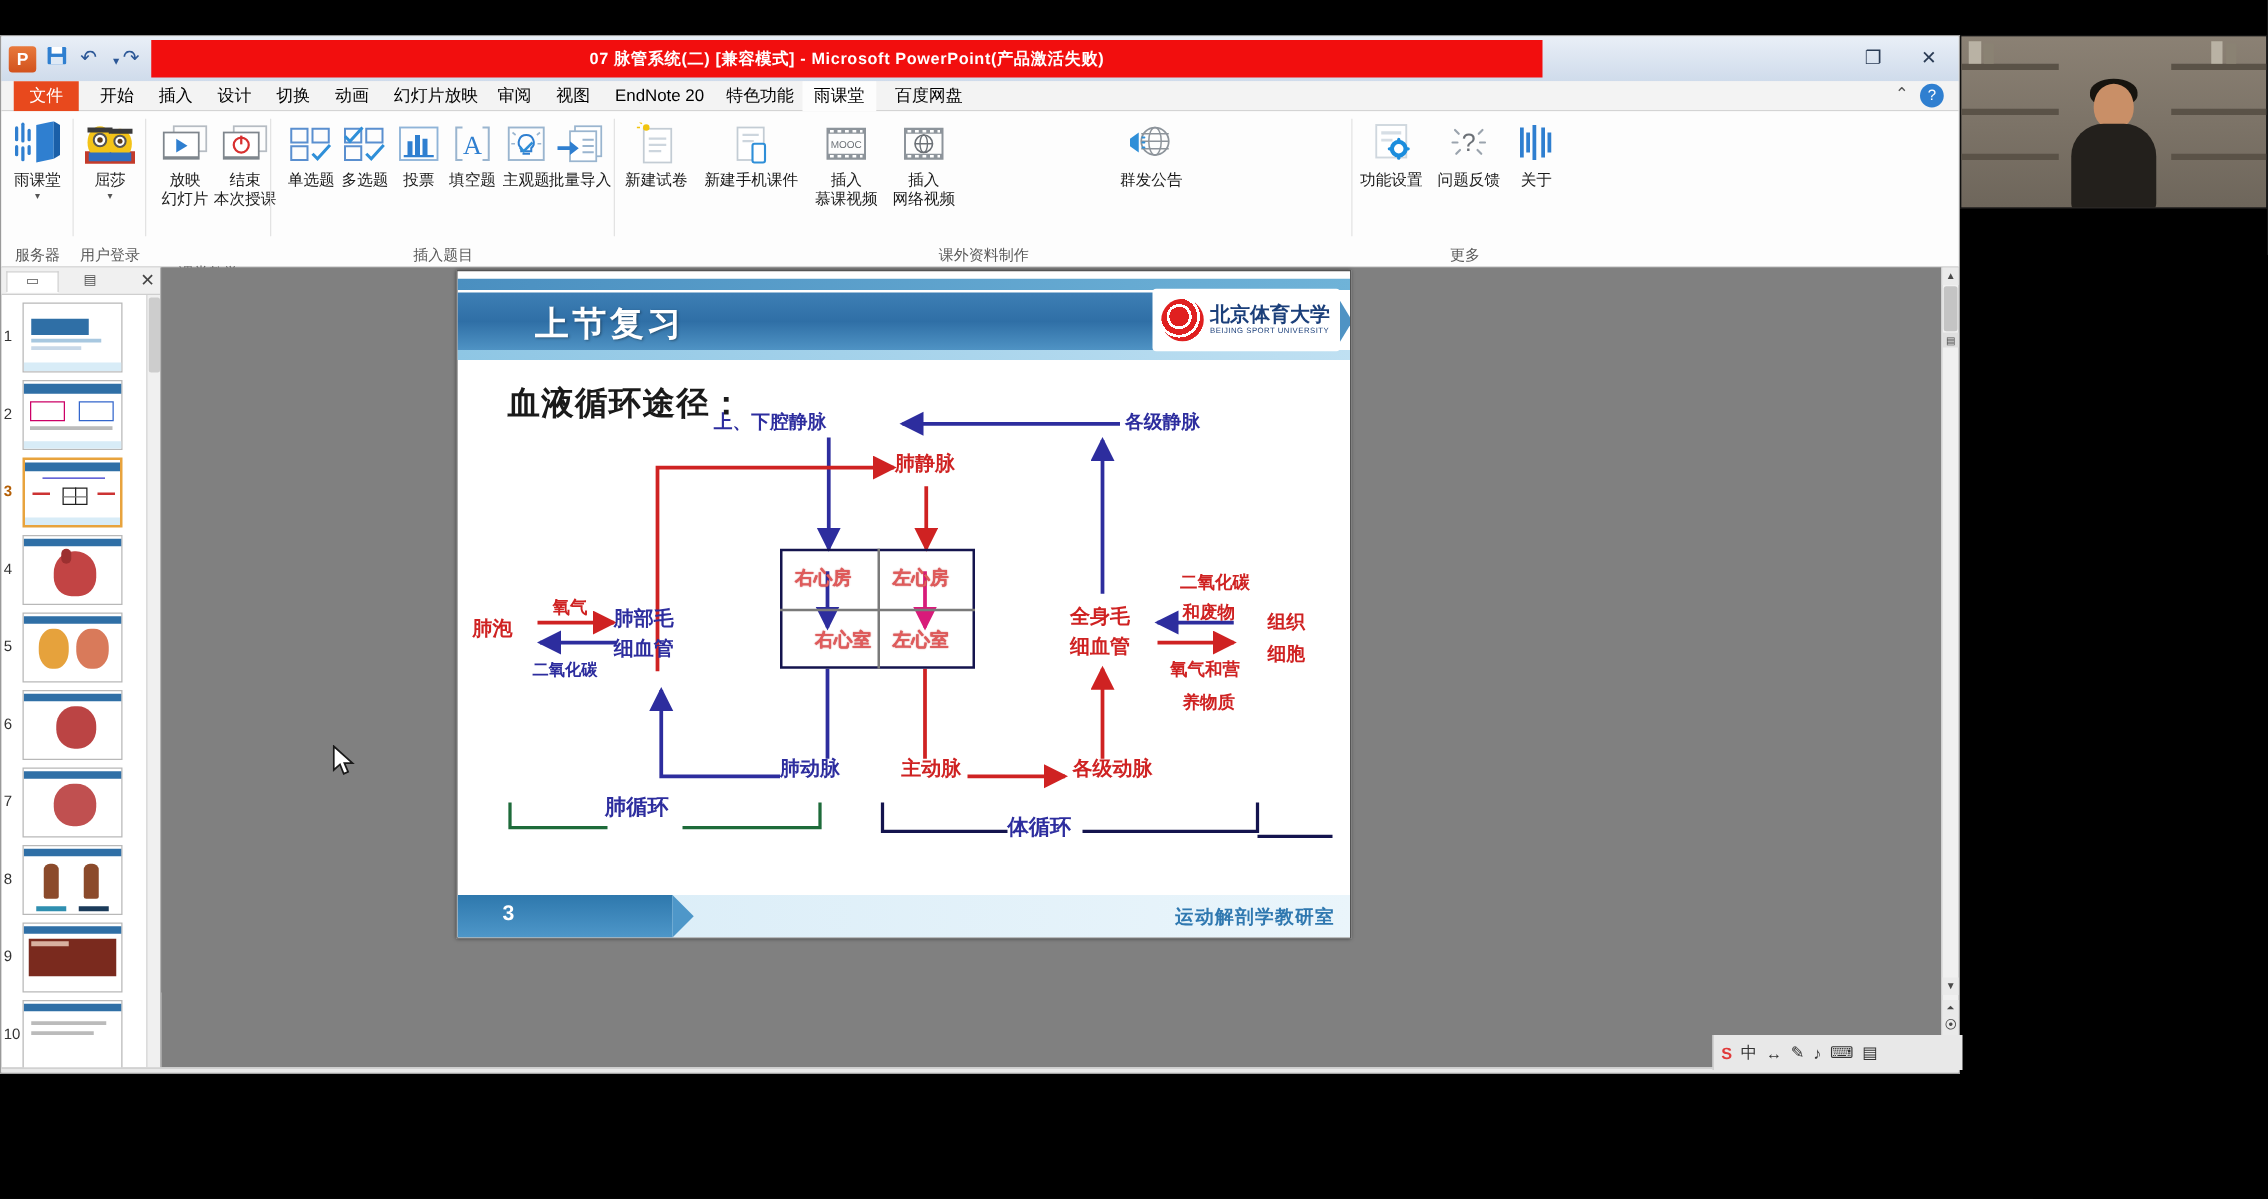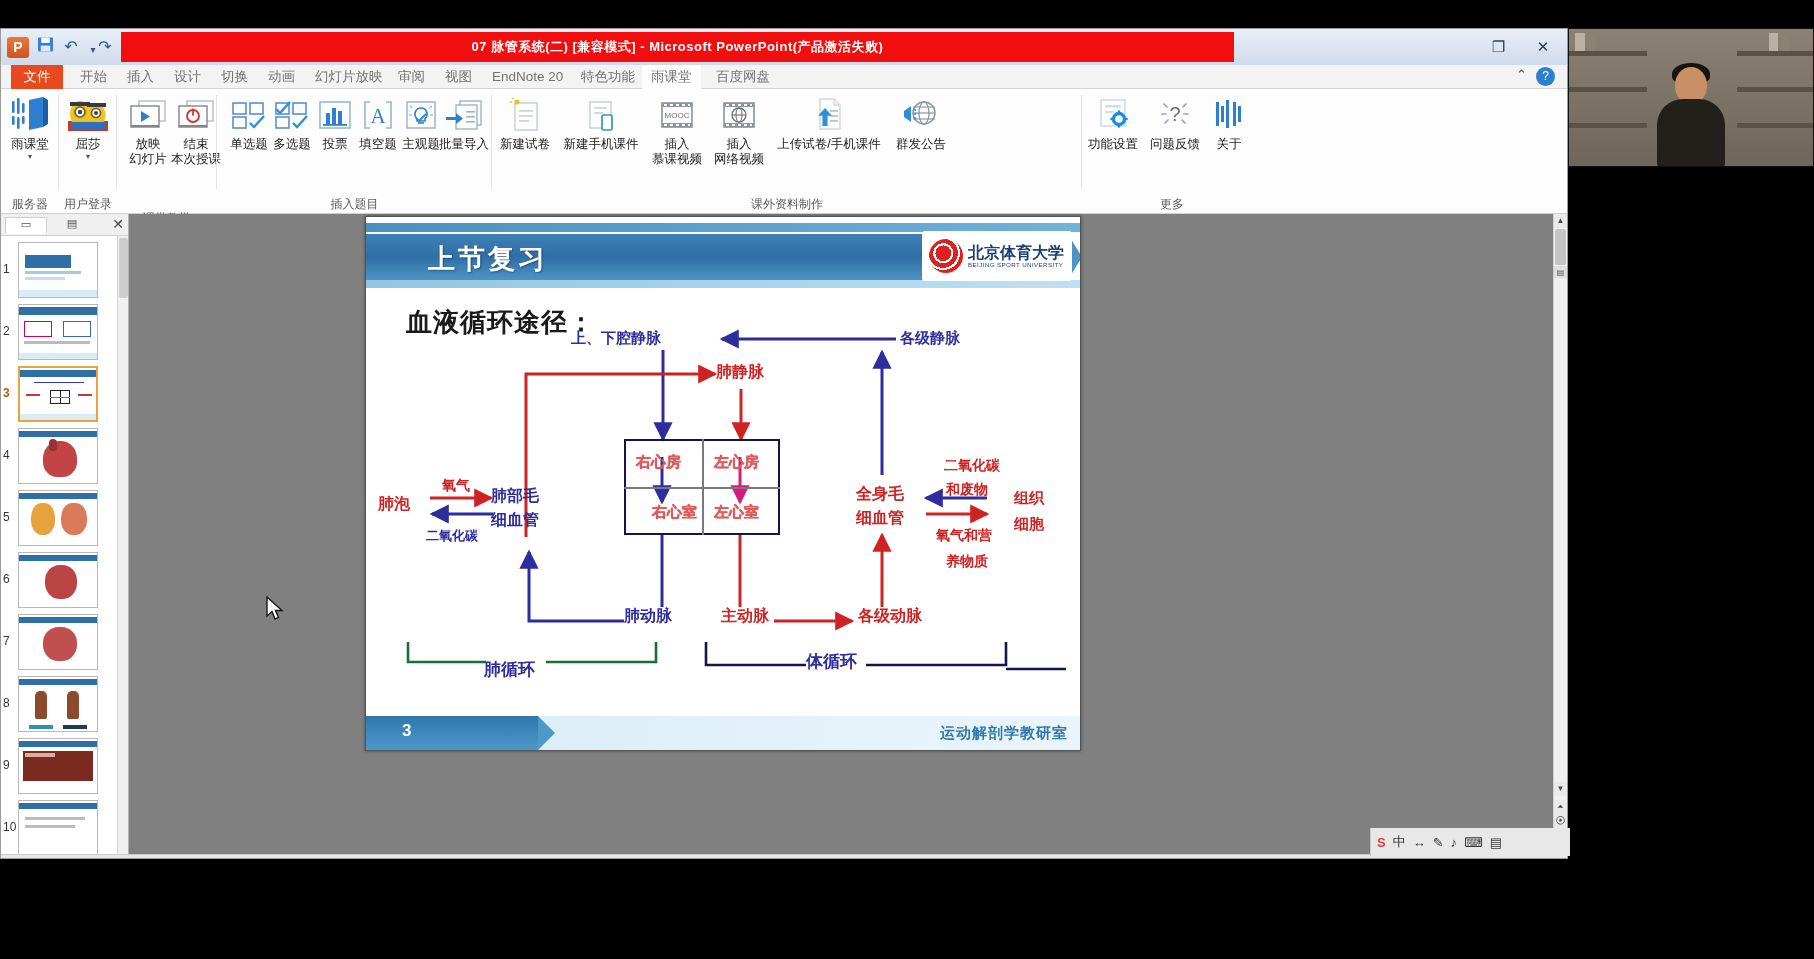--- a/index.html
+++ b/index.html
@@ -23,21 +23,21 @@
   #titlebar { position:absolute; left:120px; top:3px; width:1113px; height:30px; background:#f20e0e;
         color:#fff; font-size:13px; font-weight:bold; text-align:center; line-height:30px;
         letter-spacing:.5px; }
   #winbtns { position:absolute; right:4px; top:5px; height:26px; }
   #winbtns span { display:inline-block; width:40px; height:26px; line-height:26px; text-align:center;
         font-size:15px; color:#2b3c55; }
 
   
   #tabs { position:relative; height:24px; background:#f3f3f3; border-bottom:1px solid #d4d4d4; }
   #tabs .tab { position:absolute; top:0; height:24px; line-height:24px; font-size:13.5px;
-        color:#737373; padding:0 9px; white-space:nowrap; }
+        color:#000000; padding:0 9px; white-space:nowrap; }
   #tabs .tab.file { background:#e8491d; color:#fff; font-weight:normal; }
   #tabs .rt { position:absolute; top:2px; font-size:13px; color:#555; }
 
   
   #ribbon { position:relative; height:125px; background:#fdfdfd; border-bottom:1px solid #d0d0d0; }
   .grp { position:absolute; top:0; height:106px; }
   .grp .sep { position:absolute; right:0; top:6px; width:1px; height:94px; background:#e3e3e3; }
   .gitem { position:absolute; top:4px; text-align:center; width:58px; }
   .gitem .ico { height:44px; display:flex; align-items:center; justify-content:center; }
   .gitem .lbl { font-size:12.5px; color:#1b1b1b; line-height:15px; white-space:nowrap; }
@@ -432,35 +432,20 @@
                   <rect x="32" y="25" width="2" height="2"></rect>
                 </g>
               <circle cx="21" cy="16" r="7" fill="none" stroke="#6b7076" stroke-width="1.3"></circle>
               <ellipse cx="21" cy="16" rx="3" ry="7" fill="none" stroke="#6b7076" stroke-width="1.1"></ellipse>
               <path d="M14 16 h14" stroke="#6b7076" stroke-width="1.1"></path>
             </svg>
           </div>
           <div class="lbl">插入</div>
           <div class="lbl2">网络视频</div>
         </div>
-        <div class="gitem" style="left:278px;width:118px;">
-          <div class="ico">
-            <svg width="38" height="36" viewBox="0 0 38 36">
-              <path d="M10 2 h14 l6 6 v24 h-20 z" fill="#fff" stroke="#cfd7de" stroke-width="1.5"></path>
-              <path d="M24 2 v6 h6" fill="#eaf1f8" stroke="#cfd7de" stroke-width="1.3"></path>
-              <g fill="#a9c5e0">
-                  <rect x="20" y="13" width="8" height="1.8"></rect>
-                  <rect x="20" y="18" width="8" height="1.8"></rect>
-                  <rect x="20" y="23" width="8" height="1.8"></rect>
-                </g>
-              <path d="M14 30 v-12 h-5 l8 -9 l8 9 h-5 v12 z" fill="#2f8fd8" transform="translate(-2,0) scale(0.85) translate(3,4)"></path>
-            </svg>
-          </div>
-          <div class="lbl">上传试卷/手机课件</div>
-        </div>
         <div class="gitem" style="left:396px;width:66px;">
           <div class="ico">
             <svg width="42" height="34" viewBox="0 0 42 34">
               <circle cx="24" cy="15" r="11" fill="none" stroke="#8d949b" stroke-width="1.4"></circle>
               <ellipse cx="24" cy="15" rx="5" ry="11" fill="none" stroke="#8d949b" stroke-width="1.2"></ellipse>
               <path d="M13 15 h22" stroke="#8d949b" stroke-width="1.2"></path>
               <path d="M13 9 h22" stroke="#8d949b" stroke-width="1.1"></path>
               <path d="M13 21 h22" stroke="#8d949b" stroke-width="1.1"></path>
               <path d="M4 13 v6 l7 5 v-16 z" fill="#2f8fd8"></path>
               <g stroke="#2f8fd8" stroke-width="1.6" stroke-linecap="round">
@@ -717,21 +702,21 @@
           <div class="dlab red" style="left:580px;top:264px;font-size:14px;">和废物</div>
           <div class="dlab red" style="left:648px;top:272px;font-size:15px;">组织</div>
           <div class="dlab red" style="left:648px;top:298px;font-size:15px;">细胞</div>
           <div class="dlab red" style="left:570px;top:310px;font-size:14px;">氧气和营</div>
           <div class="dlab red" style="left:580px;top:336px;font-size:14px;">养物质</div>
 
           <div class="dlab blue" style="left:258px;top:390px;font-size:16px;">肺动脉</div>
           <div class="dlab red" style="left:355px;top:390px;font-size:16px;">主动脉</div>
           <div class="dlab red" style="left:492px;top:390px;font-size:16px;">各级动脉</div>
 
-          <div class="dlab blue" style="left:118px;top:444px;font-size:17px;">肺循环</div>
+          <div class="dlab blue" style="left:118px;top:420px;font-size:17px;">肺循环</div>
           <div class="dlab blue" style="left:440px;top:436px;font-size:17px;">体循环</div>
 
           <div class="heart" style="left:258px;top:222px;width:156px;height:96px;"></div>
           <div class="hline" style="left:336px;top:222px;width:1.5px;height:96px;"></div>
           <div class="hline" style="left:258px;top:270px;width:156px;height:1.5px;"></div>
           <div class="hcell" style="left:270px;top:236px;">右心房</div>
           <div class="hcell" style="left:348px;top:236px;">左心房</div>
           <div class="hcell" style="left:270px;top:286px;margin-left:16px;">右心室</div>
           <div class="hcell" style="left:348px;top:286px;">左心室</div>
 

